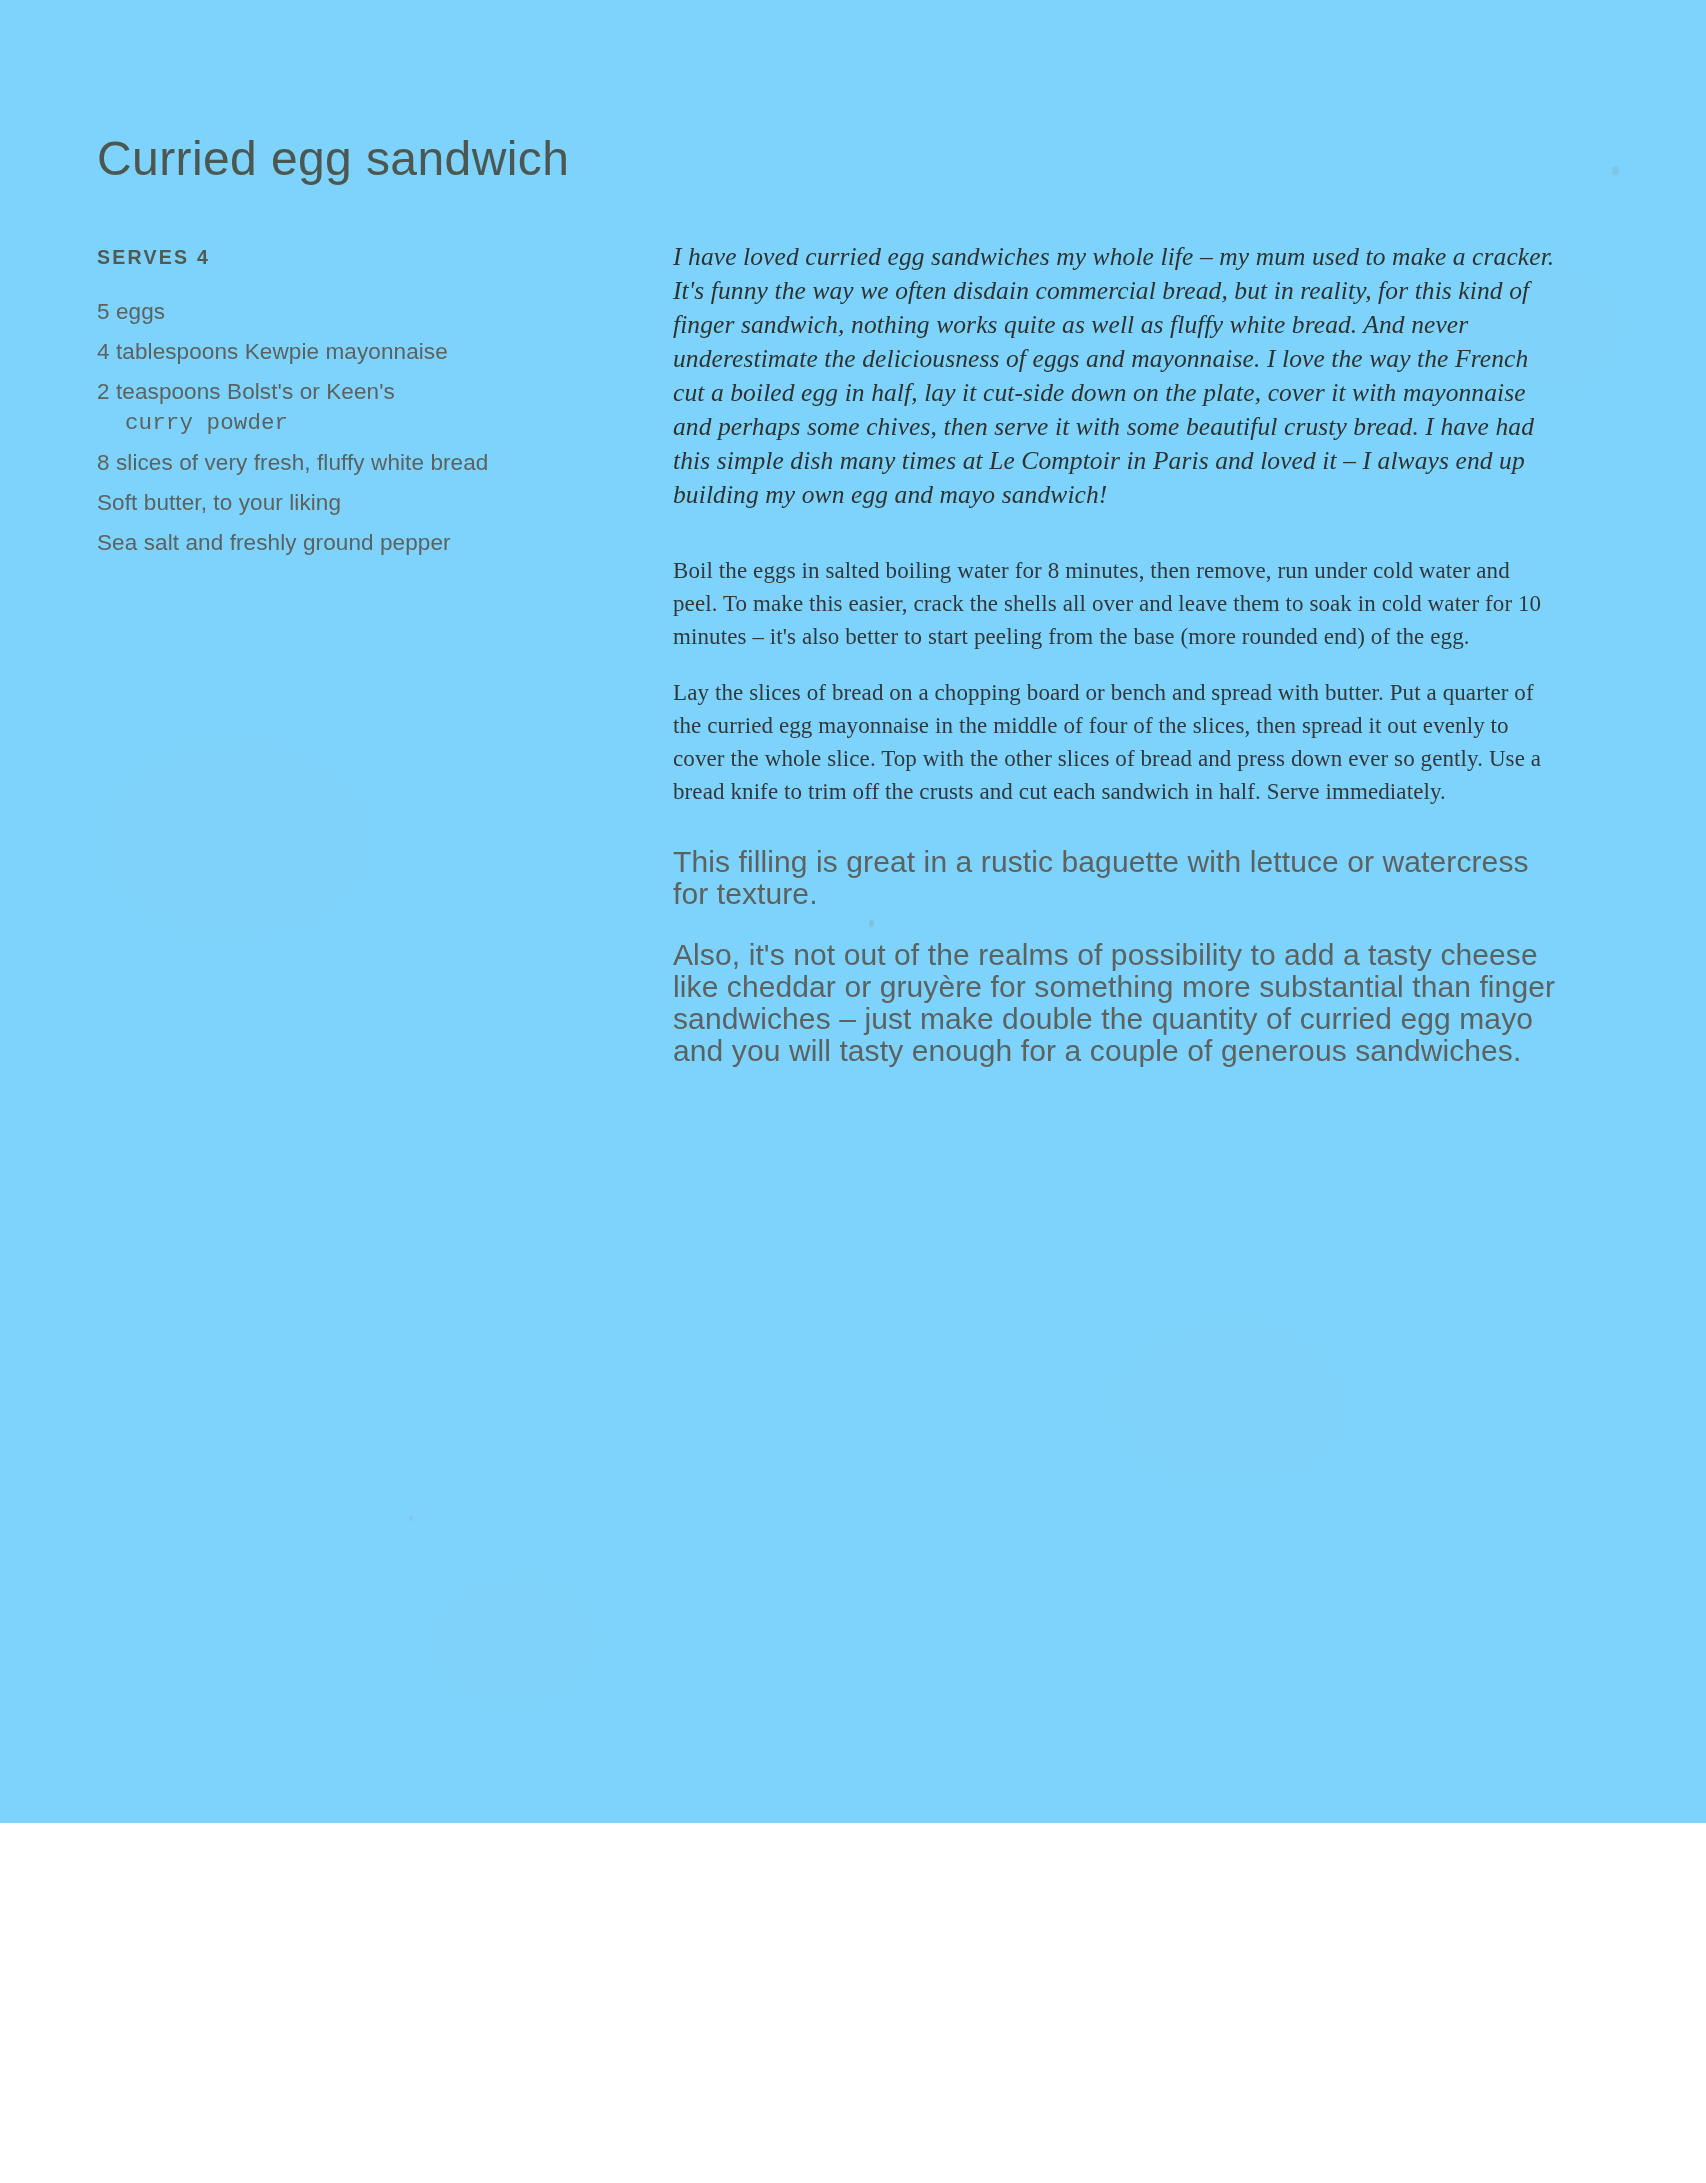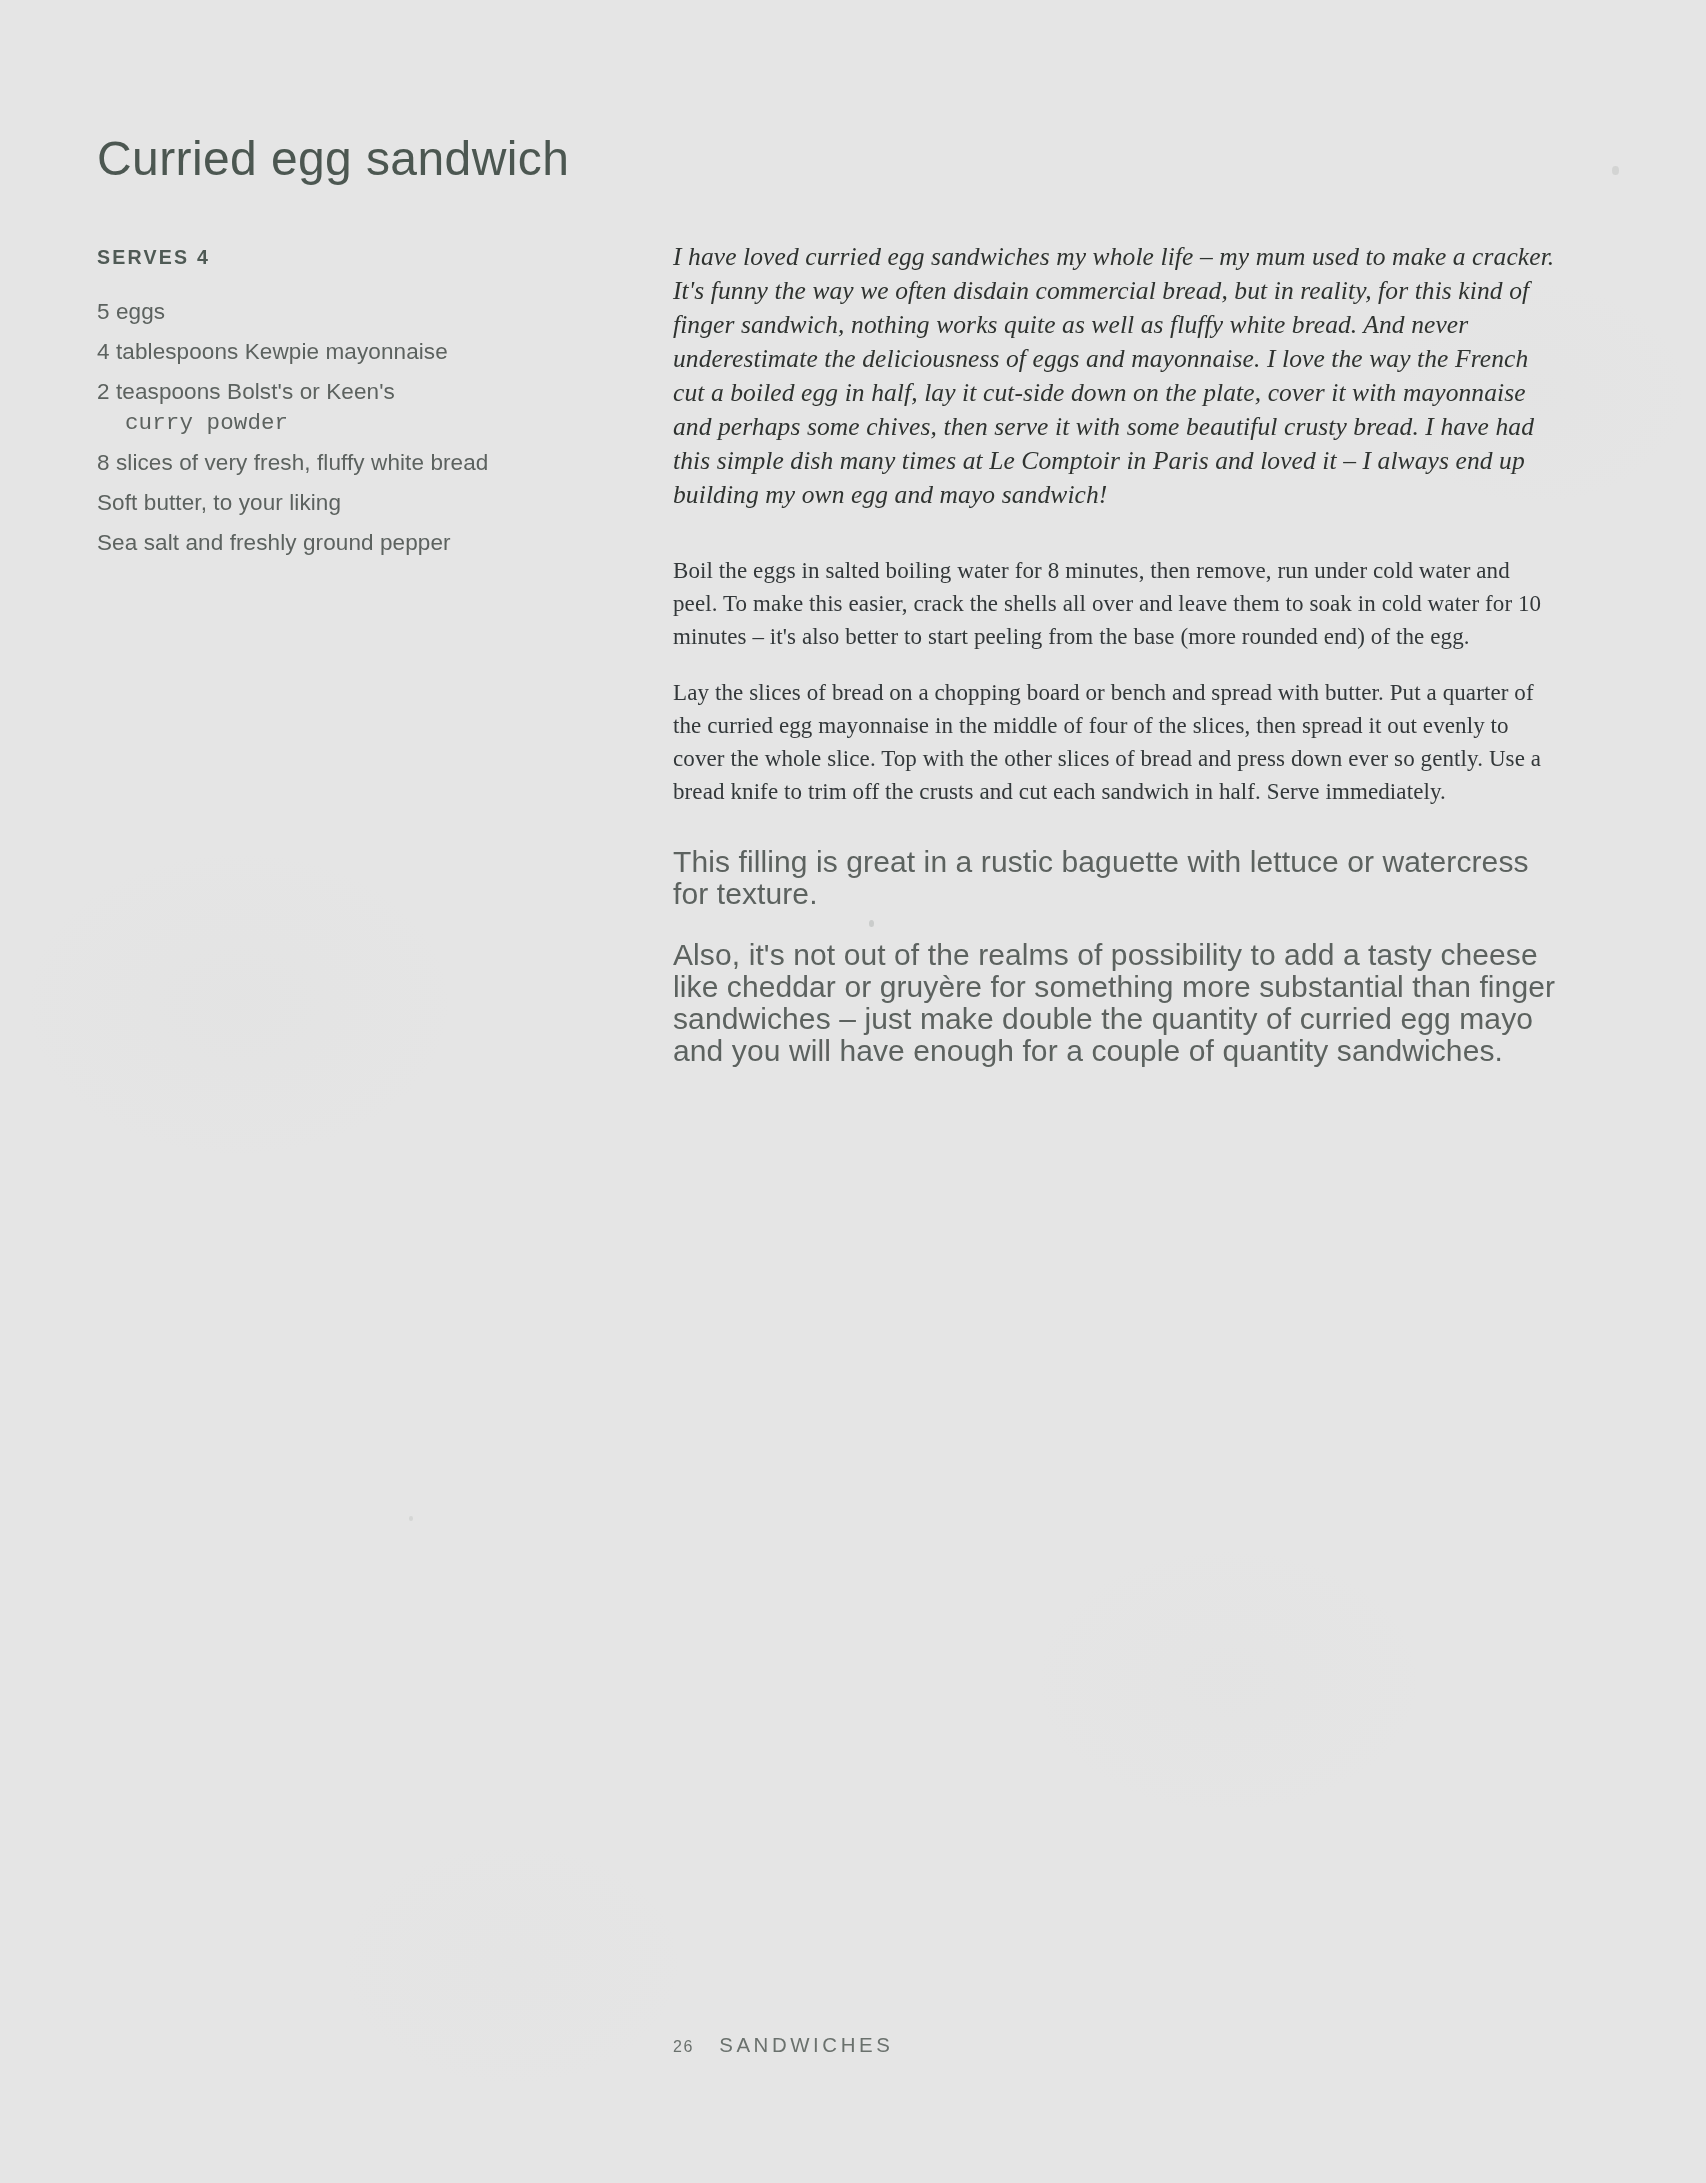--- a/index.html
+++ b/index.html
@@ -10,22 +10,22 @@
   }
 
   body {
     font-family: "Liberation Sans", sans-serif;
     -webkit-font-smoothing: antialiased;
   }
 
   .page {
     position: relative;
     width: 1706px;
-    height: 2183px;
-    background: #e5e5e5;
+    height: 1823px;
+    background: #7dd3fc;
     overflow: hidden;
   }
 
   
   .scan-tint {
     position: absolute;
     inset: 0;
     pointer-events: none;
     background:
       radial-gradient(ellipse 305px 218px at 14% 46%, rgba(188,192,190,0.045), rgba(255,255,255,0) 72%),
@@ -204,21 +204,21 @@
 
     <p class="method">Boil the eggs in salted boiling water for 8 minutes, then remove, run under cold water and peel. To make this easier, crack the shells all over and leave them to soak in cold water for 10 minutes – it's also better to start peeling from the base (more rounded end) of the egg.</p>
 
 
     <p class="method">Lay the slices of bread on a chopping board or bench and spread with butter. Put a quarter of the curried egg mayonnaise in the middle of four of the slices, then spread it out evenly to cover the whole slice. Top with the other slices of bread and press down ever so gently. Use a bread knife to trim off the crusts and cut each sandwich in half. Serve immediately.</p>
 
     <div class="variations-block">
 
       <p class="variations-text">This filling is great in a rustic baguette with lettuce or watercress for texture.</p>
 
-      <p class="variations-text">Also, it's not out of the realms of possibility to add a tasty cheese like cheddar or gruyère for something more substantial than finger sandwiches – just make double the quantity of curried egg mayo and you will have enough for a couple of quantity sandwiches.</p>
+      <p class="variations-text">Also, it's not out of the realms of possibility to add a tasty cheese like cheddar or gruyère for something more substantial than finger sandwiches – just make double the quantity of curried egg mayo and you will tasty enough for a couple of generous sandwiches.</p>
     </div>
   </div>
 
   <div class="footer">
     <span class="footer-page-number">26</span>
     <span class="footer-section">SANDWICHES</span>
   </div>
 
 </div>
 

